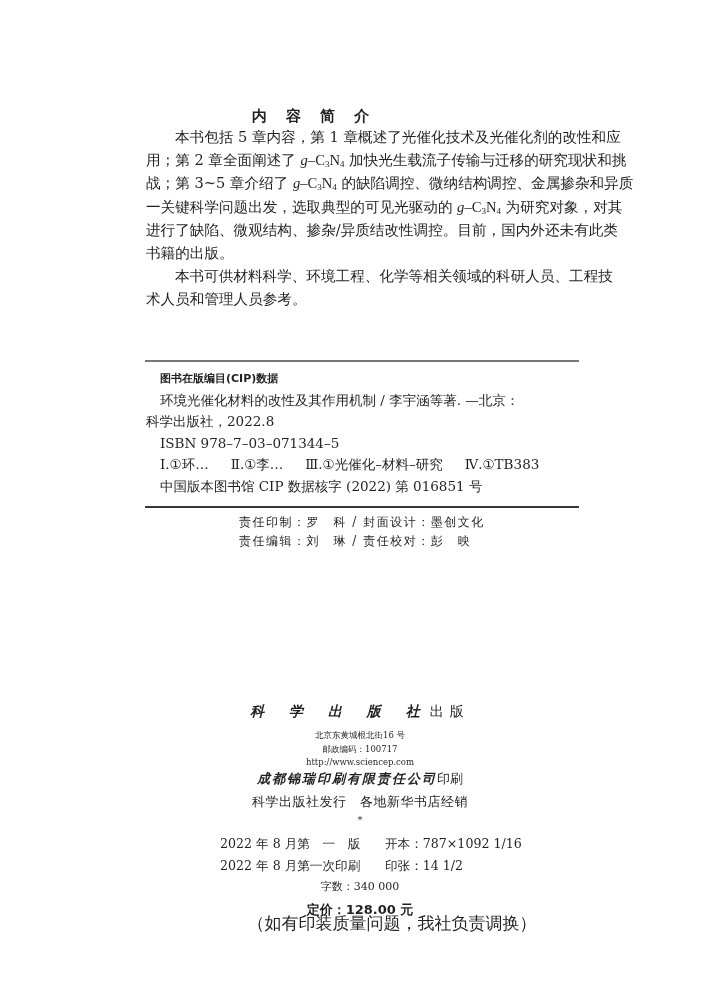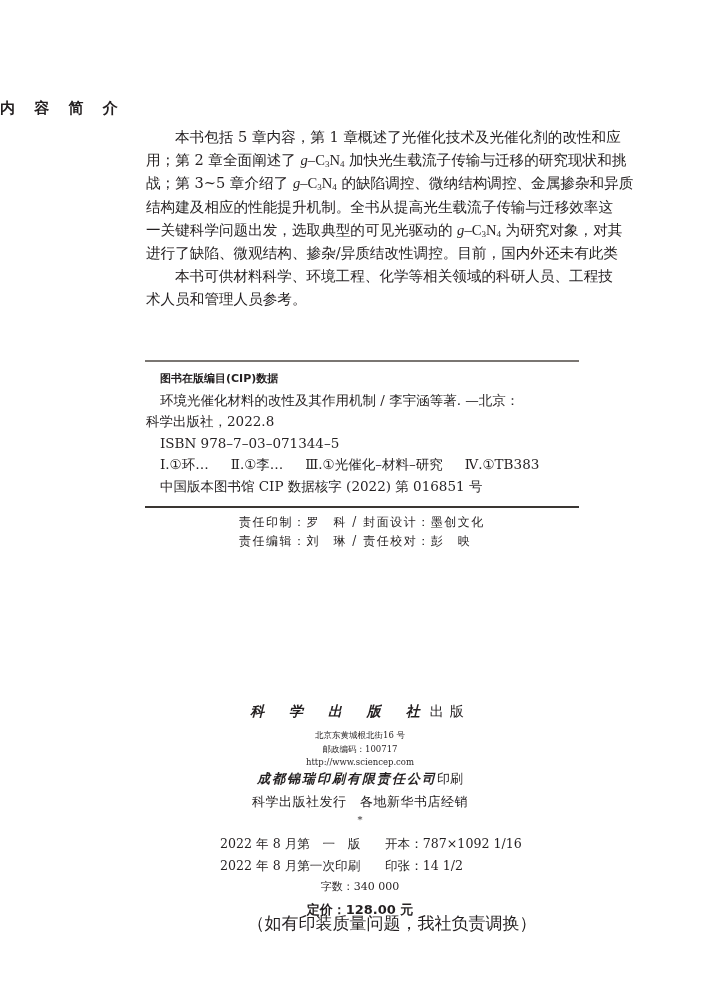--- a/index.html
+++ b/index.html
@@ -1,19 +1,19 @@
 <!DOCTYPE html>
 <html><head>
 <meta charset="utf-8">
 <style>
   html, body { margin:0; padding:0; background:#ffffff; }
   body { width:720px; height:1000px; position:relative; overflow:hidden;
          font-family:"DejaVu Serif","Liberation Serif",serif; color:#231f20; }
   .abs { position:absolute; white-space:nowrap; }
-  .title { left:0; width:628px; top:99px; text-align:left; font-size:15px; font-weight:bold;
+  .title { left:0; width:628px; top:107px; text-align:center; font-size:15px; font-weight:bold;
            letter-spacing:7px; font-family:"DejaVu Sans","Liberation Sans",sans-serif; }
   .para { left:146px; width:444px; font-size:14.6px; line-height:23.2px; }
   .para div { white-space:nowrap; text-align:justify; text-align-last:justify; height:23.2px; }
   .para div.last { text-align-last:left; }
   .para div.ind { padding-left:29px; }
   .chem { font-family:"Liberation Serif",serif; }
   .chem i { font-style:italic; }
   .chem sub { font-size:9px; vertical-align:-2px; line-height:0; }
   .rule { position:absolute; left:145px; width:434px; height:2px; background:#7a7672; }
   .rule2 { background:#3a3633; height:1.5px; }
@@ -38,23 +38,23 @@
 </style>
 </head>
 <body>
 
 <div class="abs title">内 容 简 介</div>
 
 <div class="abs para" style="top:125px;">
   <div class="ind">本书包括 5 章内容，第 1 章概述了光催化技术及光催化剂的改性和应</div>
   <div><span>用；第 2 章全面阐述了 </span><span class="chem"><i>g</i><span>–C</span><sub>3</sub><span>N</span><sub>4</sub></span><span> 加快光生载流子传输与迁移的研究现状和挑</span></div>
   <div><span>战；第 3~5 章介绍了 </span><span class="chem"><i>g</i><span>–C</span><sub>3</sub><span>N</span><sub>4</sub></span><span> 的缺陷调控、微纳结构调控、金属掺杂和异质</span></div>
-  <div>结构建及相应的性能提升机制。全书从提高光生载流子传输与迁移效率这</div>
   <div><span>一关键科学问题出发，选取典型的可见光驱动的 </span><span class="chem"><i>g</i><span>–C</span><sub>3</sub><span>N</span><sub>4</sub></span><span> 为研究对象，对其</span></div>
   <div>进行了缺陷、微观结构、掺杂/异质结改性调控。目前，国内外还未有此类</div>
+  <div class="last">书籍的出版。</div>
   <div class="ind">本书可供材料科学、环境工程、化学等相关领域的科研人员、工程技</div>
   <div class="last">术人员和管理人员参考。</div>
 </div>
 
 <div class="rule" style="top:360px;"></div>
 
 <div class="abs cip" style="top:368px;">
   <div class="h">图书在版编目(CIP)数据</div>
   <div class="in">环境光催化材料的改性及其作用机制 / 李宇涵等著. —北京：</div>
   <div>科学出版社，2022.8</div>

